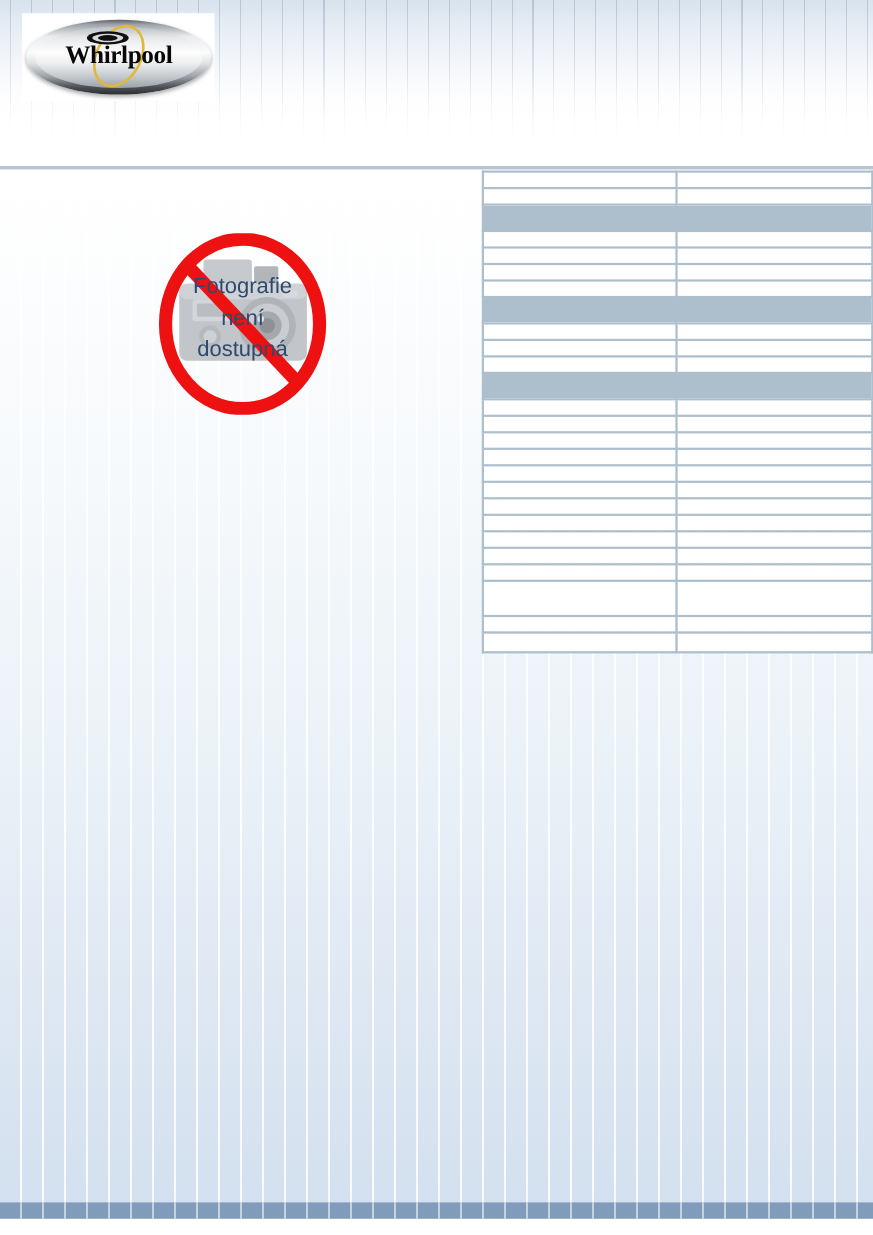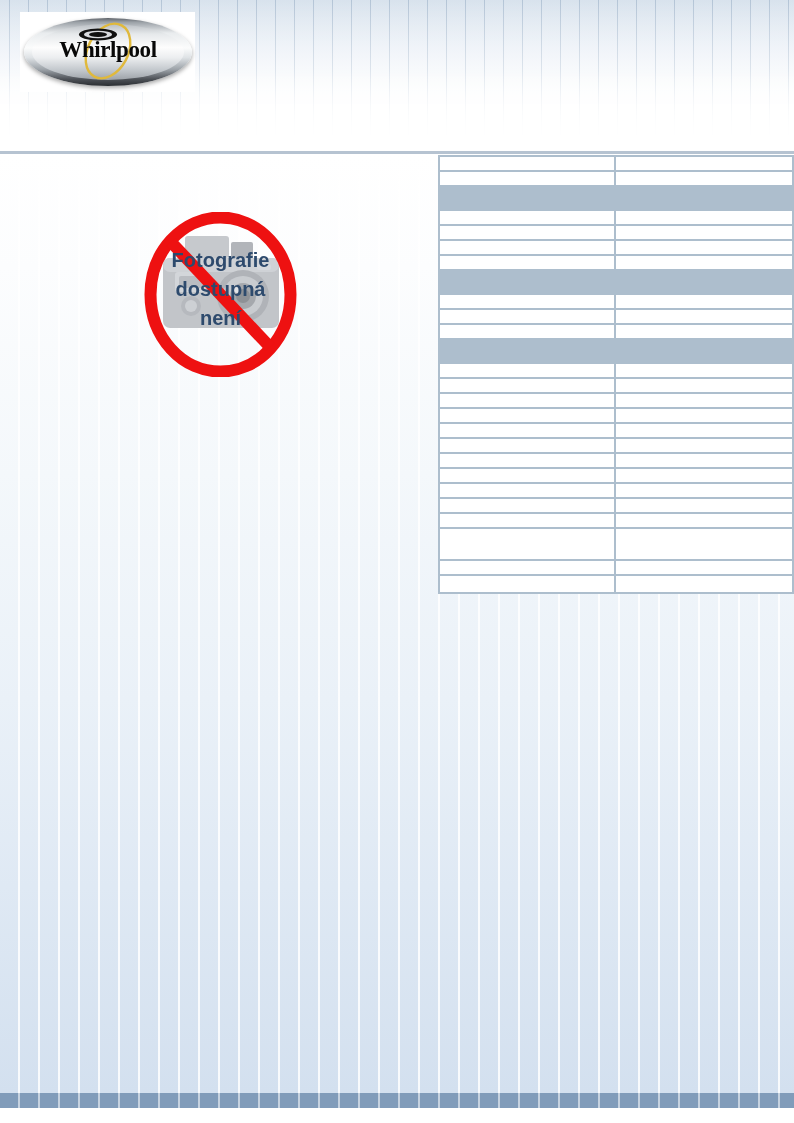--- a/index.html
+++ b/index.html
@@ -210,21 +210,21 @@
     width: 155px;
     height: 165px;
   }
   .photo-text {
     position: absolute;
     left: -5px;
     top: 34px;
     width: 165px;
     text-align: center;
     font-family: "Liberation Sans", sans-serif;
-    font-weight: bold;
+    font-weight: normal;
     font-size: 20px;
     line-height: 29px;
     color: #2d4a6d;
     z-index: 3;
     pointer-events: none;
   }
 
   
   .spec-table {
     position: absolute;
@@ -310,22 +310,22 @@
       <rect x="100" y="36" width="14" height="6" rx="2" fill="#d6d9dd"></rect>
     </svg>
 
     <svg class="ban" viewBox="0 0 155 165">
       <ellipse cx="77.5" cy="82.5" rx="70" ry="77" fill="none" stroke="#ee1111" stroke-width="12"></ellipse>
       <line x1="28" y1="30" x2="127" y2="135" stroke="#ee1111" stroke-width="12" stroke-linecap="butt"></line>
     </svg>
 
     <div class="photo-text">
       <div>Fotografie</div>
+      <div>není</div>
       <div>dostupná</div>
-      <div>není</div>
     </div>
   </div>
 
   <table class="spec-table">
     <tbody>
         <tr>
           <td class="col-label"></td>
           <td class="col-value"></td>
         </tr>
         <tr>

